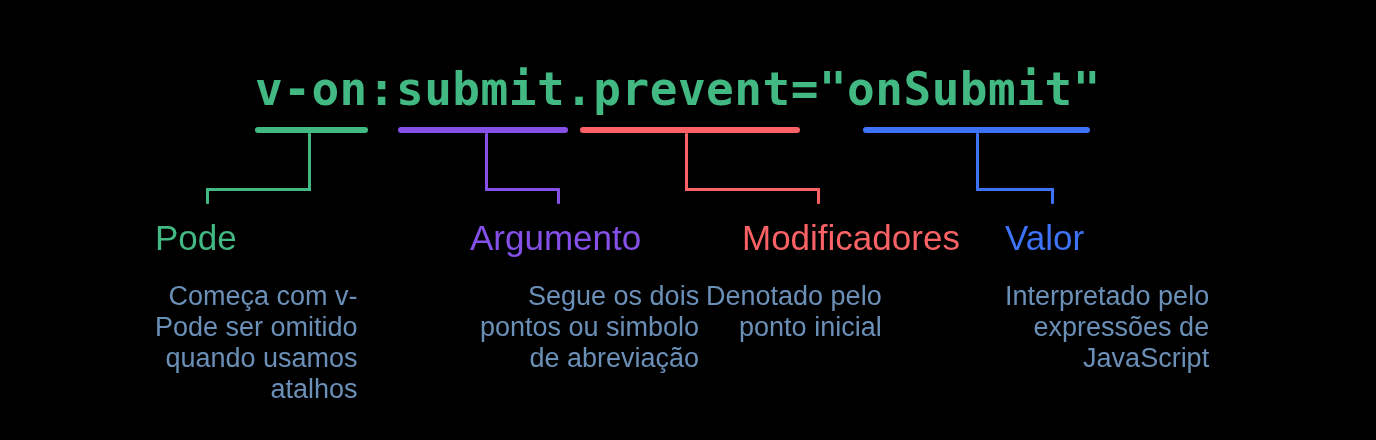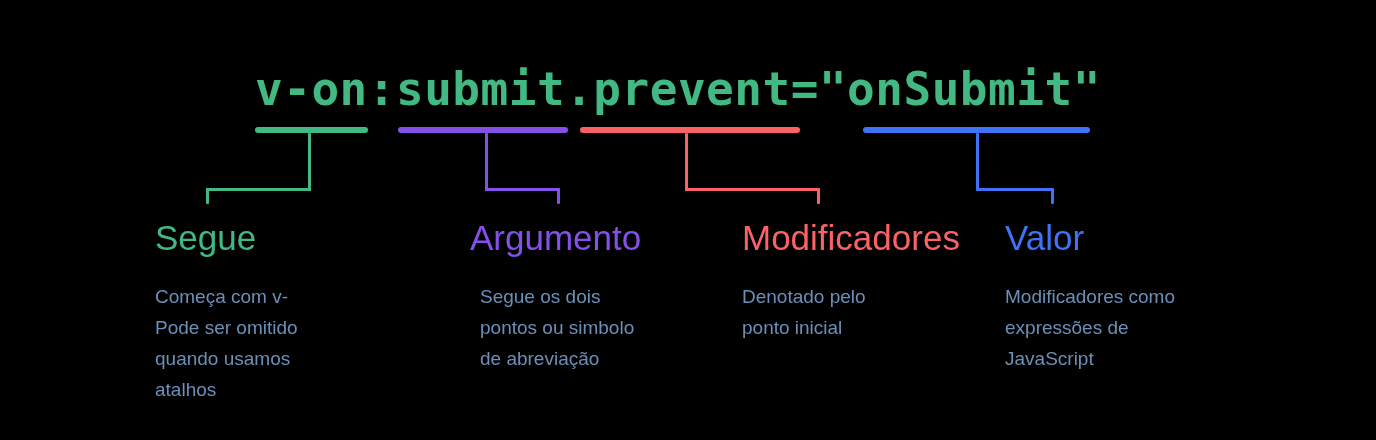--- a/index.html
+++ b/index.html
@@ -66,28 +66,29 @@
     white-space: nowrap;
   }
   .lbl-nome  { left: 155px; }
   .lbl-arg   { left: 470px; }
   .lbl-mod   { left: 742px; }
   .lbl-valor { left: 1005px; }
 
   .seg-desc {
     position: absolute;
     top: 281px;
-    font-size: 19px;
+    font-size: 27px;
     line-height: 31px;
     font-weight: 400;
     white-space: pre-line;
+    text-align: right;
   }
   .dsc-nome  { left: 155px; }
   .dsc-arg   { left: 470px; }
-  .dsc-mod   { left: 742px; }
+  .dsc-mod   { left: 706px; }
   .dsc-valor { left: 1005px; }
 </style>
 </head>
 <body>
 
 <div class="stage">
 
   <div class="code-line" style="color: rgb(66, 184, 131);">v-on:submit.prevent="onSubmit"</div>
 
   <div class="bar bar-nome" style="background: rgb(66, 184, 131);"></div>
@@ -109,31 +110,31 @@
     <div class="seg-line v" style="background: rgb(250, 98, 101);"></div>
     <div class="seg-line h" style="background: rgb(250, 98, 101);"></div>
     <div class="seg-line t" style="background: rgb(250, 98, 101);"></div>
   </div>
   <div class="seg c-valor">
     <div class="seg-line v" style="background: rgb(62, 114, 247);"></div>
     <div class="seg-line h" style="background: rgb(62, 114, 247);"></div>
     <div class="seg-line t" style="background: rgb(62, 114, 247);"></div>
   </div>
 
-  <div class="seg-label lbl-nome" style="color: rgb(66, 184, 131);">Segue</div>
+  <div class="seg-label lbl-nome" style="color: rgb(66, 184, 131);">Pode</div>
   <div class="seg-label lbl-arg" style="color: rgb(132, 80, 232); text-align: center;">Argumento</div>
   <div class="seg-label lbl-valor" style="color: rgb(62, 114, 247);">Valor</div>
   <div class="seg-label lbl-mod" style="color: rgb(250, 98, 101);">Modificadores</div>
 
   <div class="seg-desc dsc-nome" style="color: rgb(107, 144, 184);">Começa com v-
 Pode ser omitido
 quando usamos
 atalhos</div>
   <div class="seg-desc dsc-arg" style="color: rgb(107, 144, 184); margin-left: 10px;">Segue os dois
 pontos ou simbolo
 de abreviação</div>
   <div class="seg-desc dsc-mod" style="color: rgb(107, 144, 184);">Denotado pelo
 ponto inicial</div>
-  <div class="seg-desc dsc-valor" style="color: rgb(107, 144, 184);">Modificadores como
+  <div class="seg-desc dsc-valor" style="color: rgb(107, 144, 184);">Interpretado pelo
 expressões de
 JavaScript</div>
 
 </div>
 
 </body></html>

